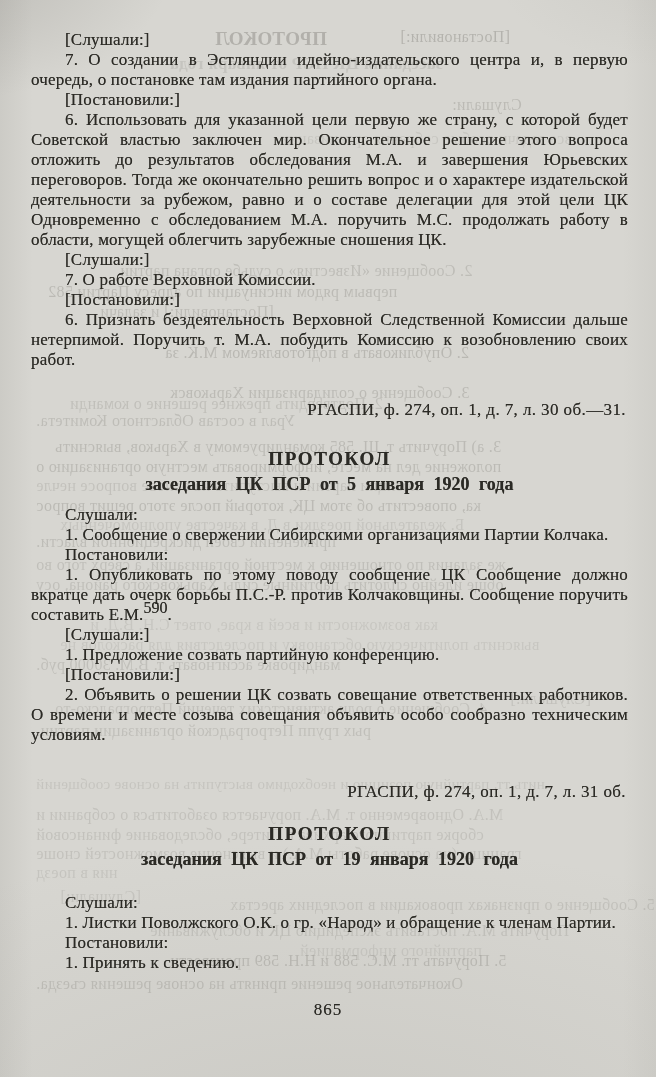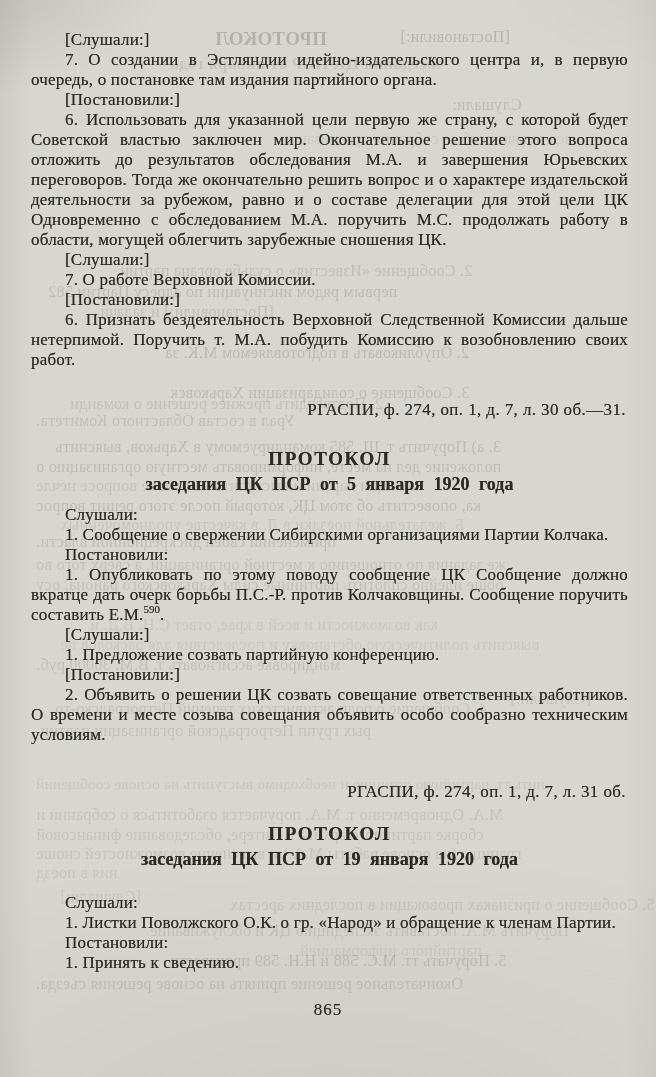--- a/index.html
+++ b/index.html
@@ -31,21 +31,21 @@
   }
   .protocol-head{position:absolute;left:31px;width:597px;text-align:center;}
   .protocol-head .title{
     font-weight:bold;font-size:19px;letter-spacing:1.6px;margin:0;
     text-shadow:0 0 .6px rgba(43,42,37,.7);
   }
   .protocol-head .subtitle{
     font-weight:bold;font-size:18px;word-spacing:5px;margin:4px 0 0 0;
     text-shadow:0 0 .6px rgba(43,42,37,.7);
   }
-  sup.fn{font-size:11px;line-height:0;vertical-align:super;letter-spacing:0;}
+  sup.fn{font-size:16px;line-height:0;vertical-align:super;letter-spacing:0;}
   .page-number{
     position:absolute;left:0;width:656px;top:1000px;text-align:center;
     font-size:17px;letter-spacing:1px;text-shadow:0 0 .5px rgba(43,42,37,.6);
   }
   
   .bleed-layer{position:absolute;inset:0;pointer-events:none;}
   .bleed{
     position:absolute;white-space:nowrap;
     font-size:16px;color:#5e5c55;
     transform:scaleX(-1);

